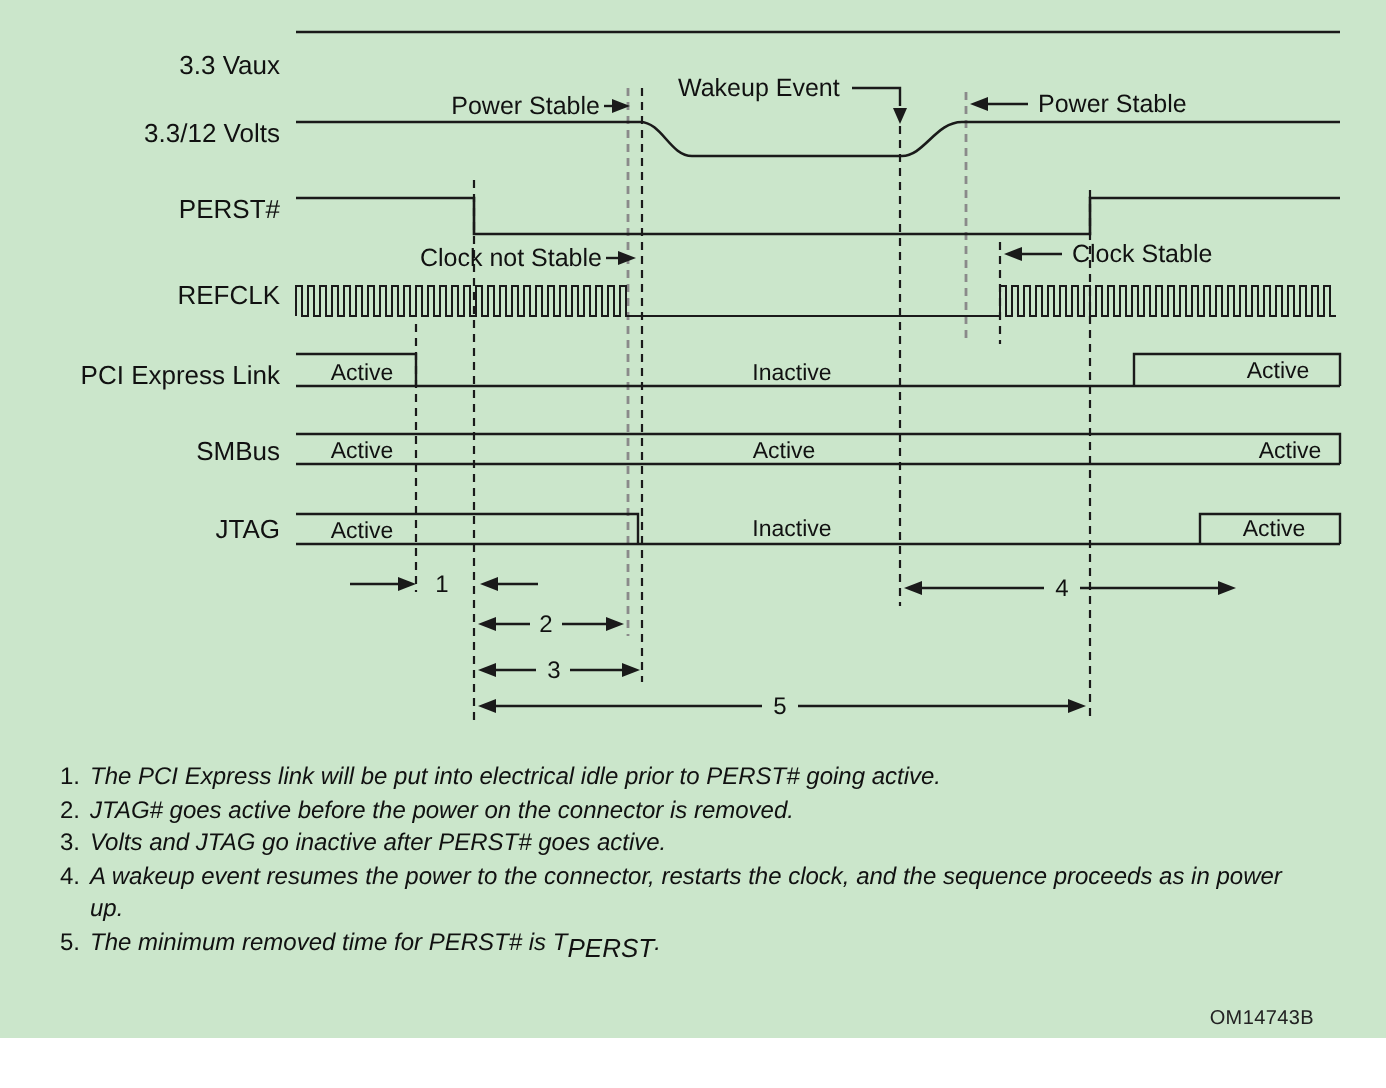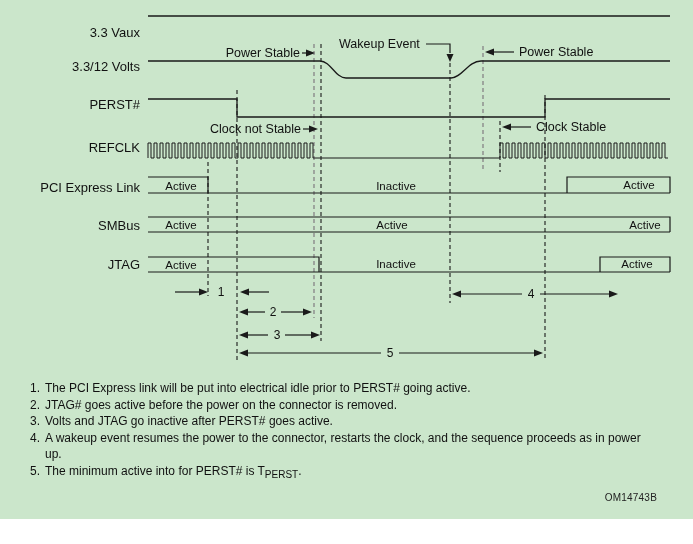--- a/index.html
+++ b/index.html
@@ -11,25 +11,25 @@
     position:relative; width:693px; height:519px; background:#cbe6cb;
   }
   .panel svg { position:absolute; left:0; top:0; display:block; }
 
   .notes {
     position:absolute; left:30px; top:380px; width:618px;
     font-size:12px; line-height:16.5px; color:#111;
   }
   .note { display:flex; }
   .note-num { flex:0 0 15px; }
-  .note-text { flex:1; }
-  sub.tsub { font-size:10px; line-height:0; }
+  .note-text { flex:1;font-style:italic; }
+  sub.tsub { font-size:13px; line-height:0; }
 
   .watermark {
-    position:absolute; right:36px; top:492px;
+    position:absolute; right:36px; top:504px;
     font-size:10px; color:#222; letter-spacing:0.2px;
   }
 
   .caption {
     width:693px; height:25px; text-align:center;
     font-family:"Liberation Serif", serif; font-weight:bold;
     font-size:16px; color:#000; padding-top:7px; box-sizing:border-box;
   }
   .caption .cap-prefix { margin-right:9px; }
 
@@ -206,20 +206,20 @@
       <div class="note">
         <span class="note-num">3.</span>
         <span class="note-text">Volts and JTAG go inactive after PERST# goes active.</span>
       </div>
       <div class="note">
         <span class="note-num">4.</span>
         <span class="note-text">A wakeup event resumes the power to the connector, restarts the clock, and the sequence proceeds as in power up.</span>
       </div>
       <div class="note">
         <span class="note-num">5.</span>
-        <span class="note-text"><span>The minimum active into for PERST# is T</span><sub class="tsub">PERST</sub><span>.</span></span>
+        <span class="note-text"><span>The minimum removed time for PERST# is T</span><sub class="tsub">PERST</sub><span>.</span></span>
       </div>
     </div>
 
     <div class="watermark">OM14743B</div>
   </div>
 
 </div>
 
 </body></html>

